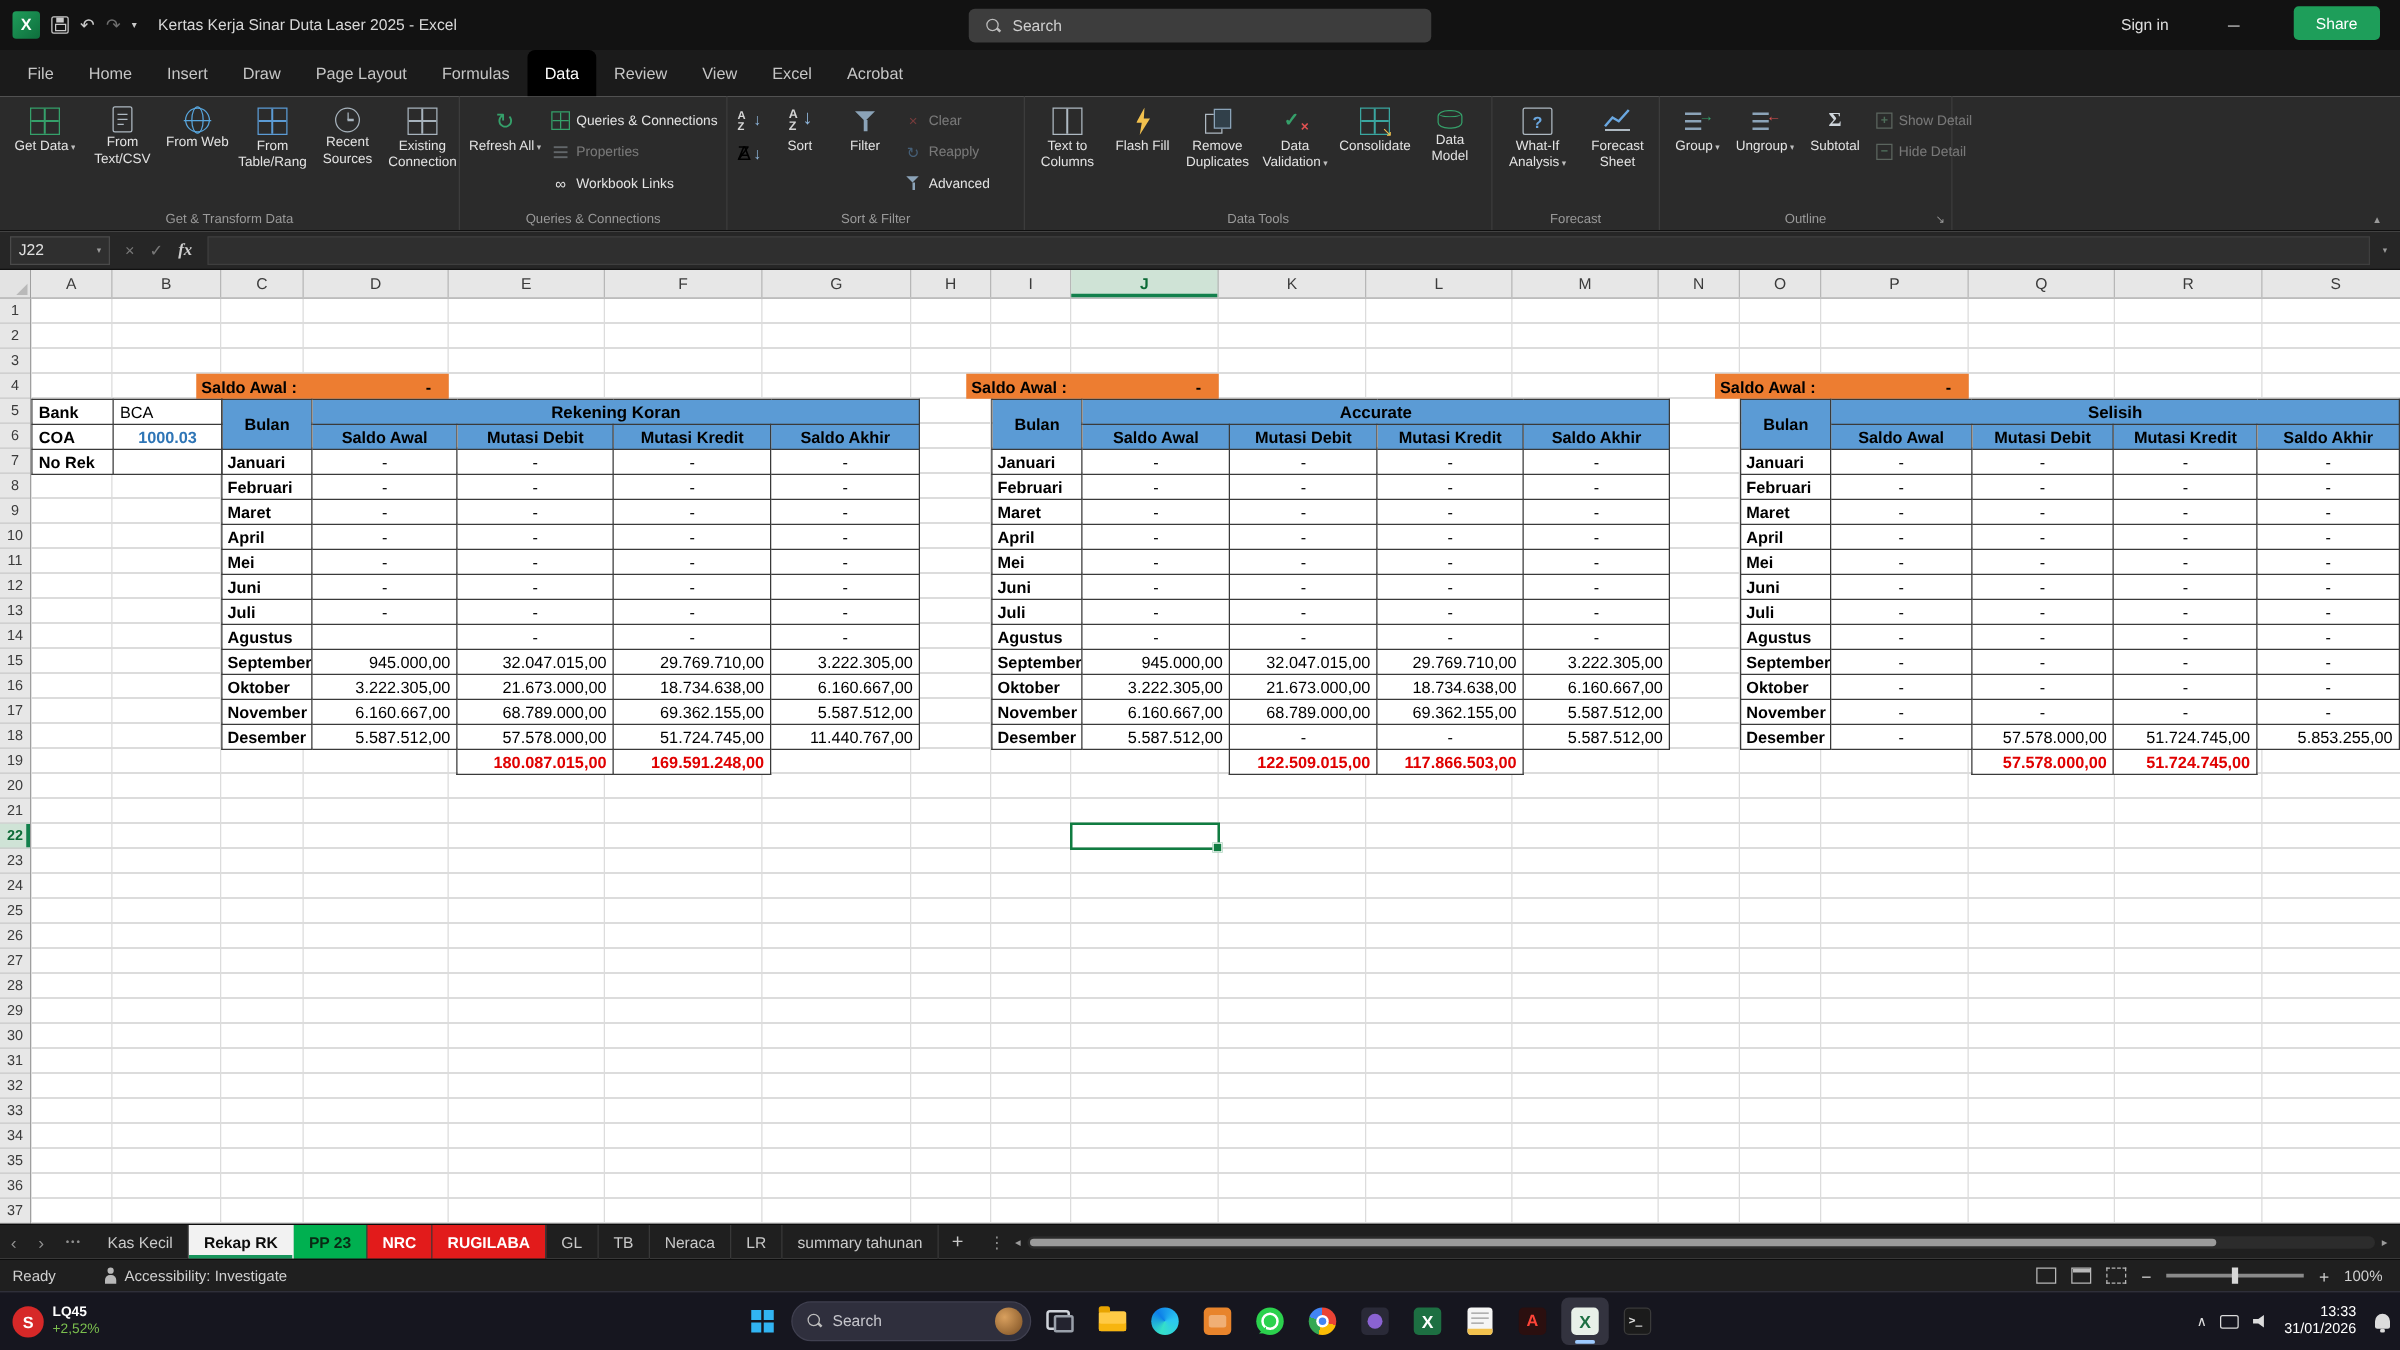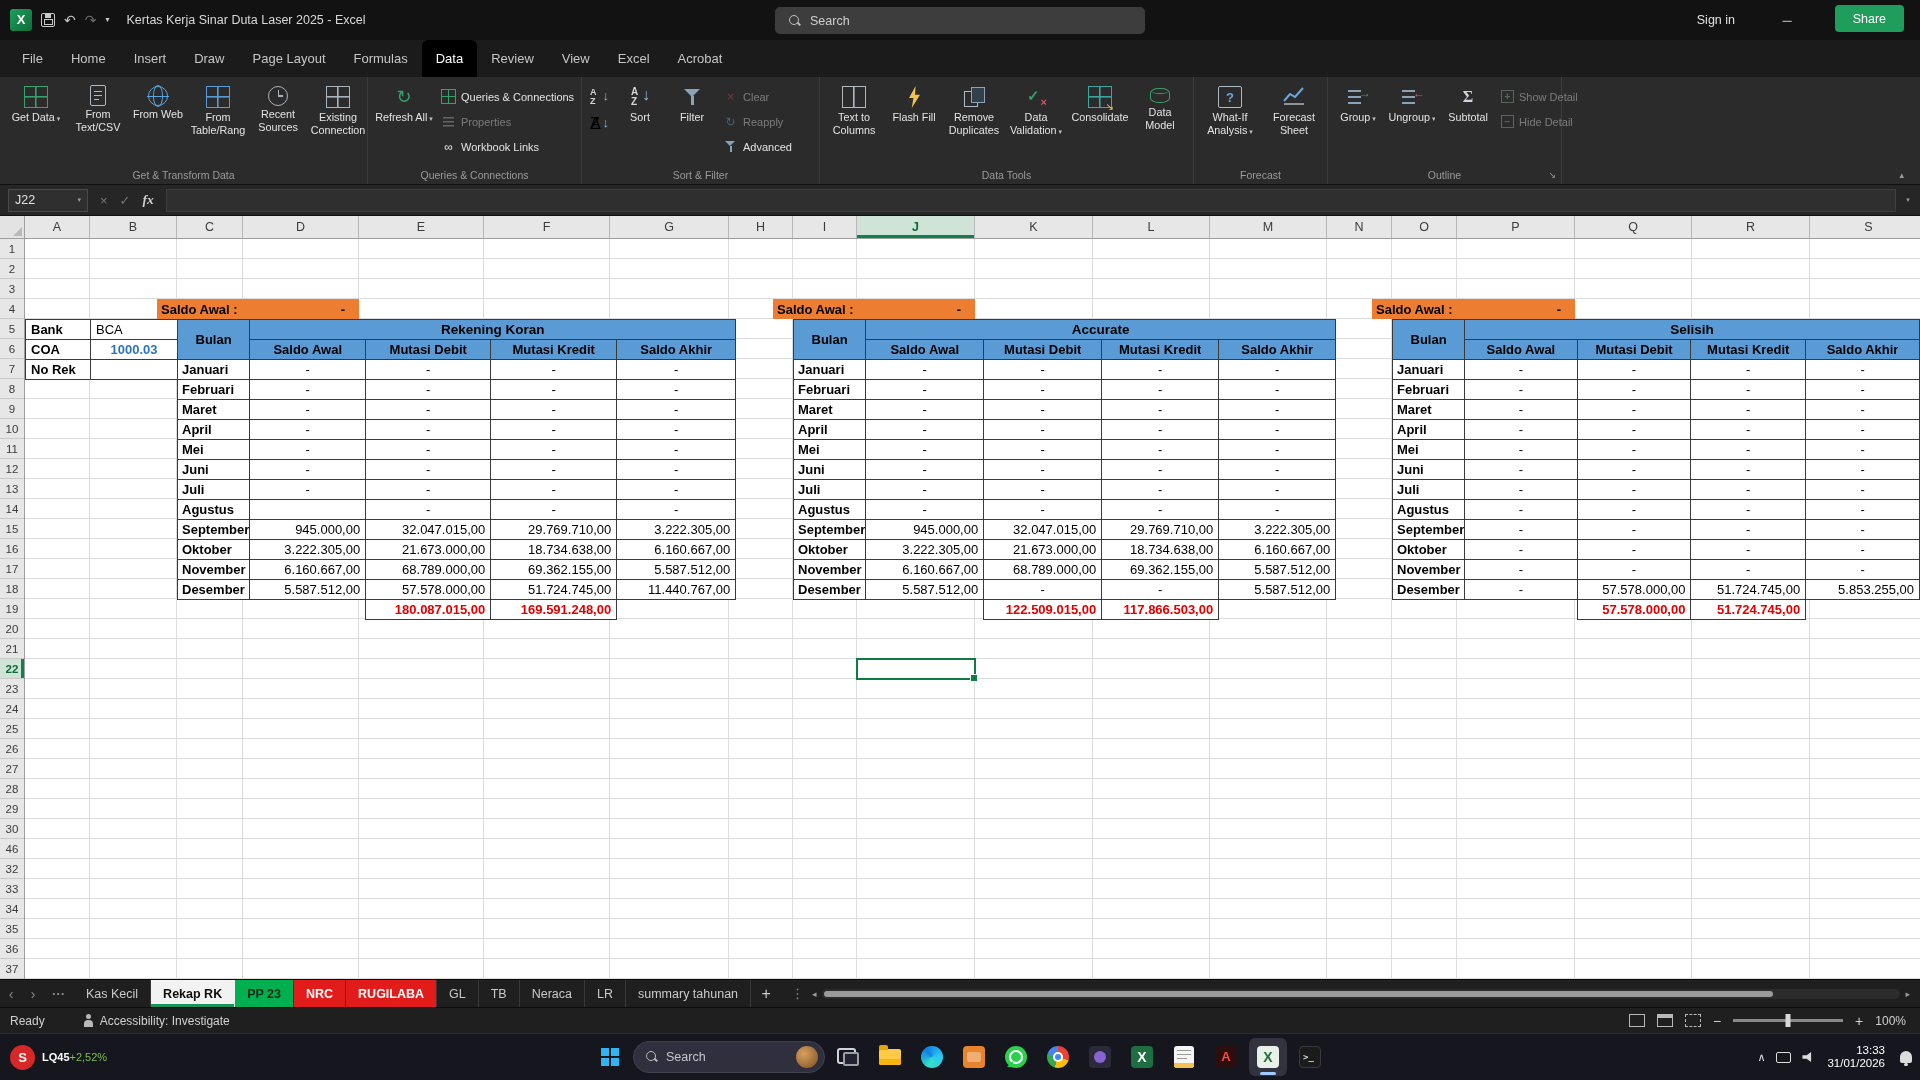--- a/index.html
+++ b/index.html
@@ -169,21 +169,21 @@
   .v3{border-style:dashed}
   .zminus,.zplus{font-size:14px;color:#d0d0d0}
   .ztrack{width:110px;height:3px;background:#8a8a8a;position:relative}
   .ztrack::before{content:"";position:absolute;left:50%;top:-3px;width:1.5px;height:9px;background:#8a8a8a}
   .zhandle{position:absolute;left:50%;top:-5px;width:5px;height:13px;background:#d8d8d8;transform:translateX(-50%)}
 
   
   .taskbar{position:absolute;top:1033px;left:0;right:0;height:47px;background:#16161f;border-top:1px solid #2a2a35;display:flex;align-items:center}
   .widget{position:absolute;left:10px;top:0;bottom:0;display:flex;align-items:center;gap:7px}
   .wlogo{width:25px;height:25px;border-radius:50%;background:#D62828;color:#fff;font:bold 13px/25px "Liberation Sans",sans-serif;text-align:center}
-  .wtxt{display:flex;flex-direction:row;line-height:13px}
+  .wtxt{display:flex;flex-direction:column;line-height:13px}
   .wt{color:#fff;font-size:11px;font-weight:bold}
   .wc{color:#7bbf4e;font-size:11px}
   .tcenter{display:flex;align-items:center;gap:4px;margin:0 auto}
   .tico{width:38px;height:38px;border-radius:6px;display:flex;align-items:center;justify-content:center;position:relative;flex:none}
   .tico.active{background:#33333f}
   .tico.active::after{content:"";position:absolute;bottom:1px;left:11px;width:16px;height:3px;border-radius:2px;background:#9ecbff}
   .win{width:18px;height:18px;background:linear-gradient(#31b4f2 0 0) 0 0/8px 8px no-repeat,linear-gradient(#31b4f2 0 0) 10px 0/8px 8px no-repeat,linear-gradient(#31b4f2 0 0) 0 10px/8px 8px no-repeat,linear-gradient(#31b4f2 0 0) 10px 10px/8px 8px no-repeat}
   .tsearch{display:flex;align-items:center;gap:8px;width:192px;height:32px;border-radius:16px;background:#2f2f3d;border:1px solid #404050;padding:0 6px 0 12px;color:#c6c6cc;font-size:12.5px;flex:none}
   .bingc{margin-left:auto;width:22px;height:22px;border-radius:50%;background:radial-gradient(circle at 35% 35%,#d9a05e,#7a4e22)}
   .tv{position:relative;width:22px;height:18px}
@@ -487,21 +487,21 @@
         <div class="rowh">21</div>
         <div class="rowh sel">22</div>
         <div class="rowh">23</div>
         <div class="rowh">24</div>
         <div class="rowh">25</div>
         <div class="rowh">26</div>
         <div class="rowh">27</div>
         <div class="rowh">28</div>
         <div class="rowh">29</div>
         <div class="rowh">30</div>
-        <div class="rowh">46</div>
+        <div class="rowh">31</div>
         <div class="rowh">32</div>
         <div class="rowh">33</div>
         <div class="rowh">34</div>
         <div class="rowh">35</div>
         <div class="rowh">36</div>
         <div class="rowh">37</div>
       </div>
     <div class="cells" id="cells">
       <div id="gridlines">
           <div class="vline" style="left: 64px;"></div>

